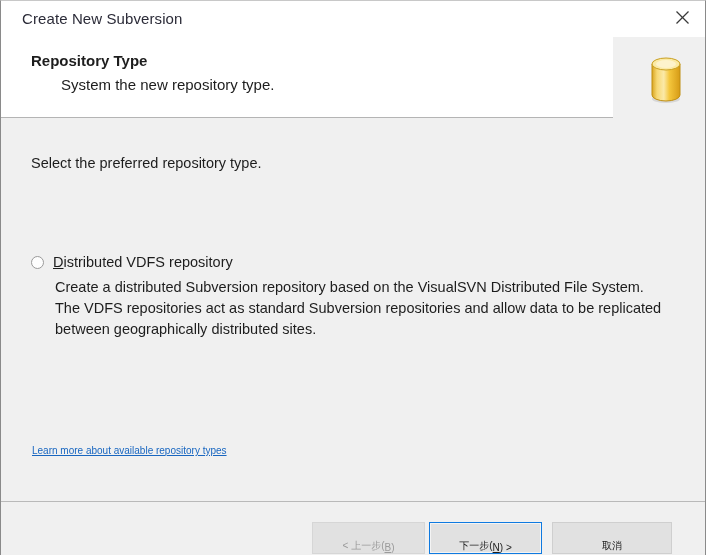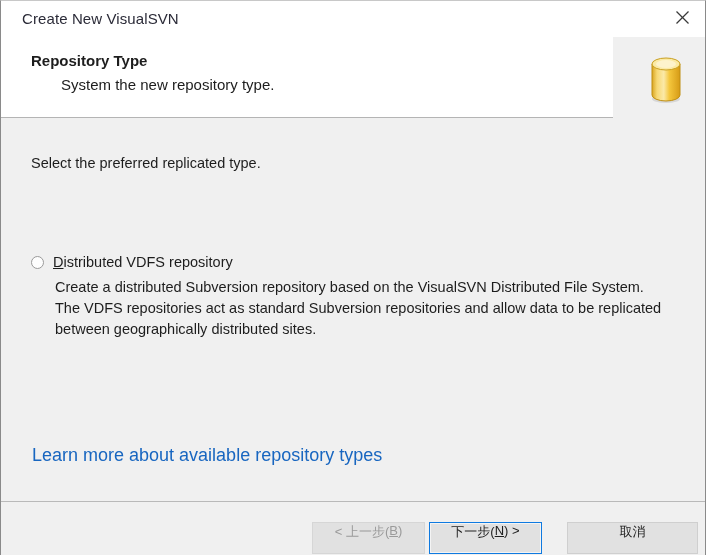--- a/index.html
+++ b/index.html
@@ -161,22 +161,23 @@
     font-size: 14.5px;
     line-height: 21px;
     color: #1d1d1d;
     width: 610px;
   }
 
   .learn-link {
     position: absolute;
     left: 31px;
     top: 327px;
-    font-size: 18px;
+    font-size: 10px;
     color: #1866c0;
+    text-decoration: underline;
     white-space: nowrap;
     cursor: pointer;
   }
 
   
   .footer {
     position: absolute;
     left: 0;
     top: 500px;
     width: 704px;
@@ -185,24 +186,24 @@
     border-top: 1px solid #b9b9b9;
     box-sizing: border-box;
   }
   .btn {
     position: absolute;
     top: 20px;
     height: 32px;
     box-sizing: border-box;
     background: #e1e1e1;
     border: 1px solid #cfcfcf;
-    font-size: 13px;
+    font-size: 10px;
     color: #1d1d1d;
     display: flex;
-    align-items: flex-start;
+    align-items: flex-end;
     justify-content: center;
     font-family: "Liberation Sans", "DejaVu Sans", sans-serif;
     cursor: default;
     white-space: nowrap;
   }
   .btn u { text-decoration: underline; }
   .btn-back {
     left: 311px;
     width: 113px;
     color: #9a9a9a;
@@ -210,31 +211,31 @@
     border-color: #d6d6d6;
   }
   .btn-next {
     left: 428px;
     width: 113px;
     background: #e1e1e1;
     border: 1px solid #0f7ae0;
     box-shadow: inset 0 0 0 1px #f4f4f4;
   }
   .btn-cancel {
-    left: 566px;
-    width: 131px;
+    left: 551px;
+    width: 120px;
   }
 </style>
 </head>
 <body>
 
 <div class="dialog">
 
   <div class="titlebar">
-    <div class="titlebar-text">Create New VisualSVN</div>
+    <div class="titlebar-text">Create New Subversion</div>
     <div class="close-button">
       <span>
         <svg width="13" height="13" viewBox="0 0 13 13">
           <line x1="0.5" y1="0.5" x2="12.5" y2="12.5" stroke="#3a3a3a" stroke-width="1.2"></line>
           <line x1="12.5" y1="0.5" x2="0.5" y2="12.5" stroke="#3a3a3a" stroke-width="1.2"></line>
         </svg>
       </span>
     </div>
   </div>
 
@@ -260,21 +261,21 @@
         <ellipse cx="20" cy="46" rx="14" ry="4" fill="#000000" opacity="0.10"></ellipse>
         <path d="M6,11 L6,42 A14,6 0 0 0 34,42 L34,11 Z" fill="url(#cylBody)" stroke="#c08f13" stroke-width="1"></path>
         <ellipse cx="20" cy="11" rx="14" ry="6" fill="#fbeaa5" stroke="#c9a021" stroke-width="1"></ellipse>
         <ellipse cx="20" cy="11" rx="10" ry="4" fill="#fdf5d2" opacity="0.85"></ellipse>
       </svg>
     </div>
   </div>
 
   <div class="body">
 
-    <div class="intro-text">Select the preferred replicated type.</div>
+    <div class="intro-text">Select the preferred repository type.</div>
 
 
     <div class="option option-2">
       <div class="radio-row">
         <span class="radio-dot"></span>
         <span class="radio-label"><u>D</u><span>istributed VDFS repository</span></span>
       </div>
       <div class="option-desc">Create a distributed Subversion repository based on the VisualSVN Distributed File System. The VDFS repositories act as standard Subversion repositories and allow data to be replicated between geographically distributed sites.</div>
     </div>
 

